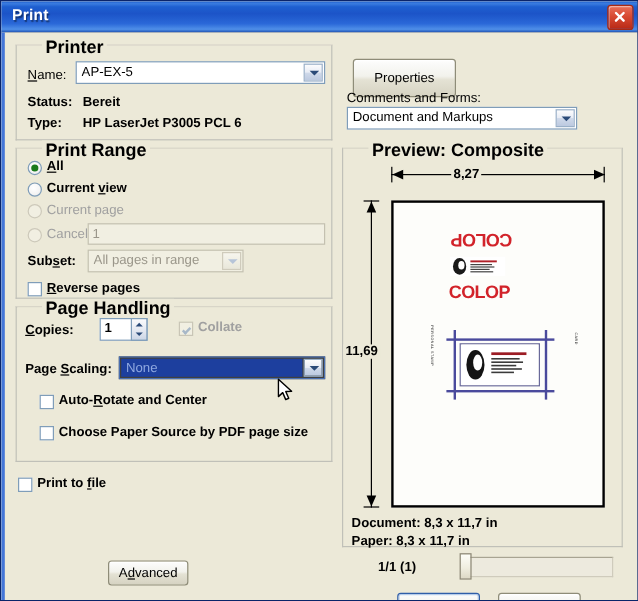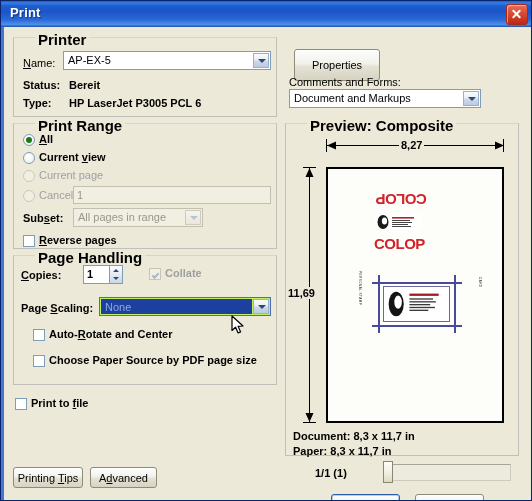--- a/index.html
+++ b/index.html
@@ -162,21 +162,21 @@
   .combo.disabled { background: #f1efe2; border-color: #c4c0b0; color: #9a968a; }
   .combo.disabled .carrow {
     background: linear-gradient(to bottom, #f6f5ee 0%, #e9e7da 100%);
     border-color: #cfcbbc;
   }
   .combo.disabled .carrow::after { border-top-color: #b6c4d8; }
 
   
   .combo.selected {
     border: 1px solid #4a6fb0;
-    background: #bef264;
+    background: #404040;
     padding-left: 26px;
   }
   .combo.selected .sel {
     position: absolute;
     left: 1px; top: 1px; right: 18px; bottom: 1px;
     background: #1d3f9e;
     color: #8fa8e0;
     padding-left: 4px;
     box-sizing: border-box;
     line-height: 17px;
@@ -471,41 +471,38 @@
     </div>
 
     <div class="check" style="left:32px; top:328px;"></div>
     <div class="lbl bold" style="left:48px; top:327px;">Choose Paper Source by PDF page size</div>
 
     <div class="check" style="left:14px; top:371px;"></div>
     <div class="lbl bold" style="left:30px; top:370px;">
       Print to <span class="u">f</span>ile
     </div>
 
-    <div class="btn" style="left:12px; top:440px; width:70px; height:21px;">
-      <span class="btx">Printing <span class="u">T</span>ips</span>
-    </div>
     <div class="btn" style="left:89px; top:440px; width:67px; height:21px;">
       <span class="btx">A<span class="u">d</span>vanced</span>
     </div>
 
     <div class="group" style="left:284px; top:96px; width:234px; height:333px;">
       <span class="group-label">Preview: Composite</span>
     </div>
 
     <div class="dimline" style="left:325px; top:118px; width:178px; height:1px;"></div>
     <div class="dimline" style="left:325px; top:112px; width:1px; height:13px;"></div>
     <div class="dimline" style="left:502px; top:112px; width:1px; height:13px;"></div>
     <svg style="position:absolute; left:326px; top:114px; width:10px; height:9px;" viewBox="0 0 10 9">
       <path d="M0,4.5 L9,0.5 L9,8.5 Z" fill="#000"></path>
     </svg>
     <svg style="position:absolute; left:493px; top:114px; width:10px; height:9px;" viewBox="0 0 10 9">
       <path d="M10,4.5 L1,0.5 L1,8.5 Z" fill="#000"></path>
     </svg>
-    <div class="dimlbl" style="left:398px; top:112px;">8,27</div>
+    <div class="dimlbl" style="left:375px; top:112px;">8,27</div>
 
     <div class="dimline" style="left:308px; top:140px; width:1px; height:256px;"></div>
     <div class="dimline" style="left:302px; top:140px; width:13px; height:1px;"></div>
     <div class="dimline" style="left:302px; top:395px; width:13px; height:1px;"></div>
     <svg style="position:absolute; left:304px; top:141px; width:9px; height:10px;" viewBox="0 0 9 10">
       <path d="M4.5,0 L0.5,9 L8.5,9 Z" fill="#000"></path>
     </svg>
     <svg style="position:absolute; left:304px; top:385px; width:9px; height:10px;" viewBox="0 0 9 10">
       <path d="M4.5,10 L0.5,1 L8.5,1 Z" fill="#000"></path>
     </svg>

